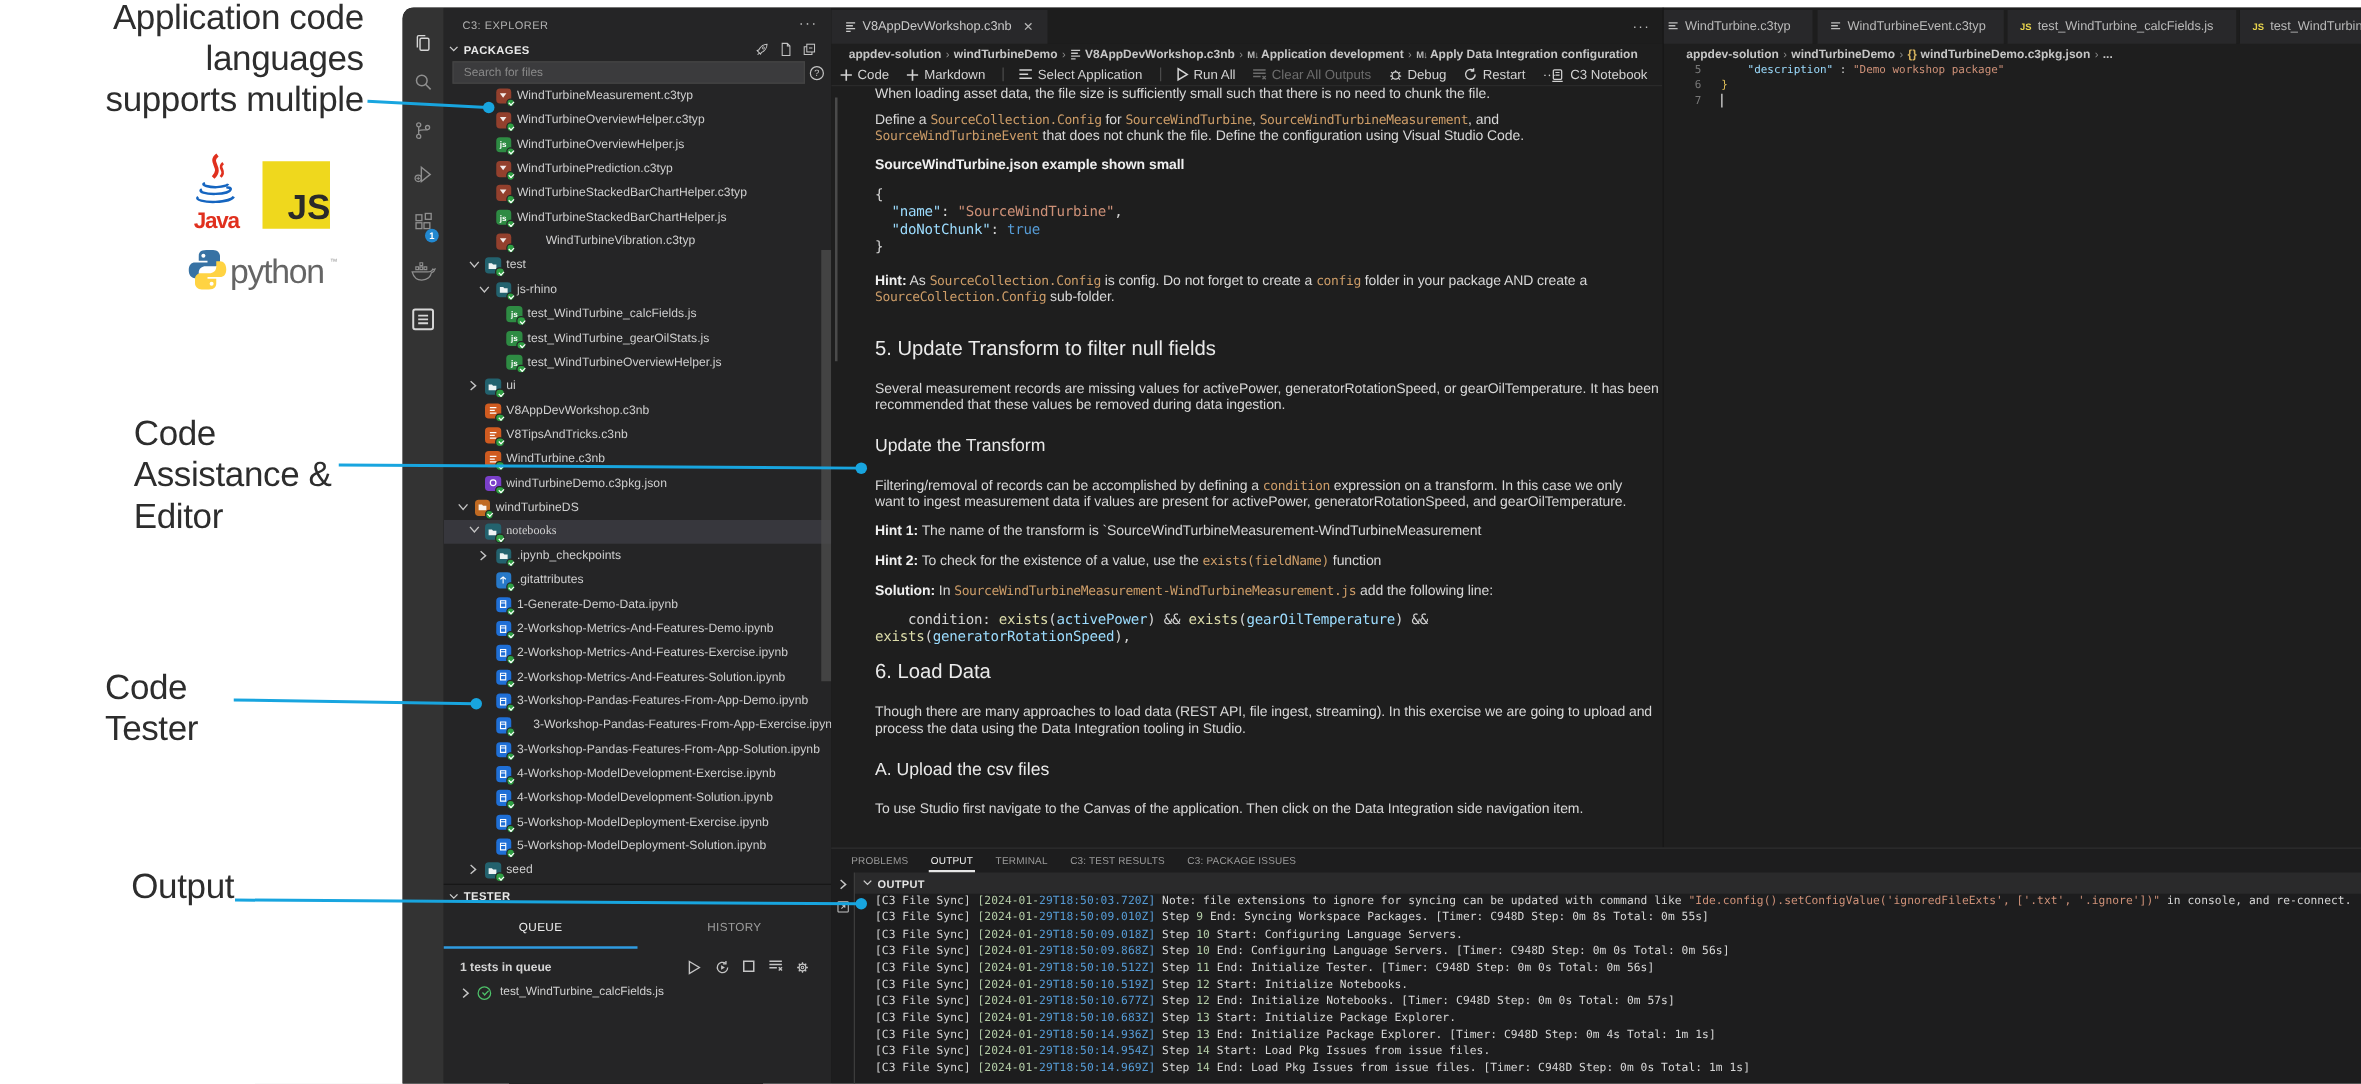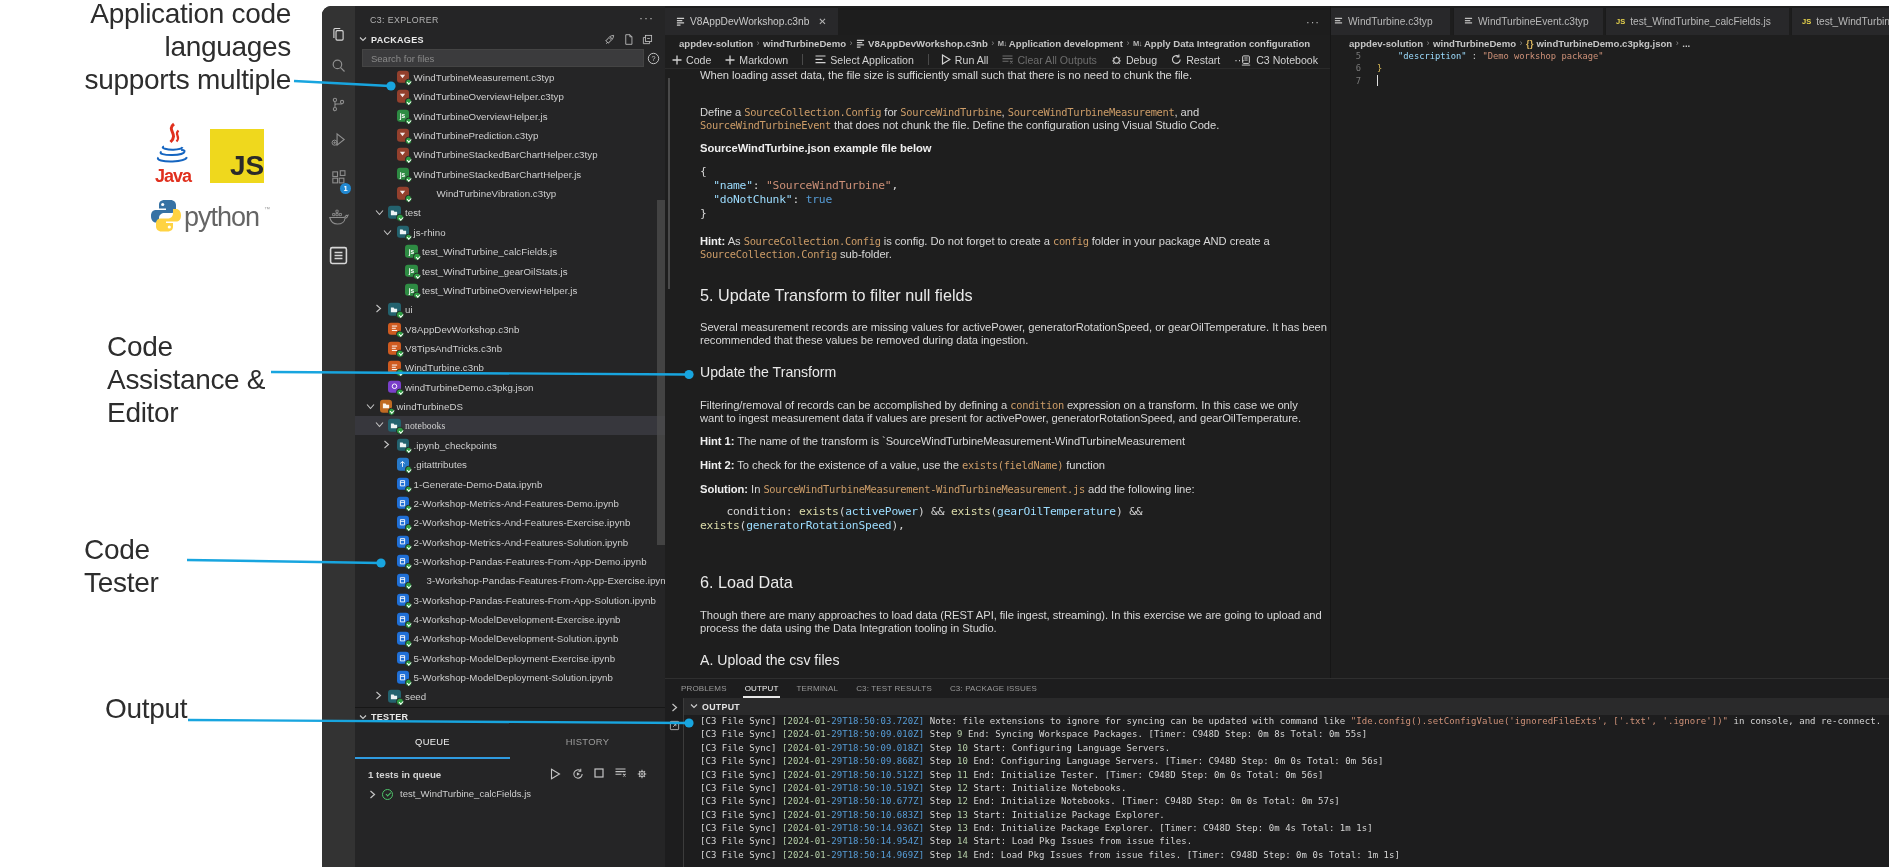--- a/index.html
+++ b/index.html
@@ -88,23 +88,23 @@
   .tb-sep { width:1px; height:11px; background:#4a4a4a; margin:0 12px 0 0; }
   .tb-right { position:absolute; right:12px; top:0; height:18px; display:flex; align-items:center; gap:5px; color:#d2d2d2; }
 
   .nb { position:absolute; left:0; top:63px; width:665px; height:609px; overflow:hidden; }
   .nb-inner { position:absolute; left:35px; top:0px; width:625px; }
   .cell-border { position:absolute; left:3px; top:9px; width:2px; height:211px; background:#4a4a4a; }
   .nb-p { color:#d8d8d8; font-size:11.2px; line-height:13.5px; letter-spacing:-0.05px; white-space:nowrap; }
   .nb-h2 { color:#eaeaea; font-size:16.2px; line-height:24px; font-weight:500; letter-spacing:0; white-space:nowrap; }
   .nb-h3 { color:#eaeaea; font-size:14.1px; line-height:20px; font-weight:500; letter-spacing:0; white-space:nowrap; }
   .nb-code { font-family:"DejaVu Sans Mono", monospace; font-size:11.3px; line-height:14px; color:#d4d4d4; letter-spacing:-0.2px; white-space:pre; }
-  .g9{margin-top:9px} .g95{margin-top:23px} .g925{margin-top:9.25px} .g1025{margin-top:10.25px}
+  .g9{margin-top:9px} .g95{margin-top:7px} .g925{margin-top:9.25px} .g1025{margin-top:10.25px}
   .g105{margin-top:10.5px} .g1325{margin-top:13.25px} .g1425{margin-top:14.25px} .g1475{margin-top:14.75px}
-  .g1525{margin-top:15.25px} .g1625{margin-top:16.25px} .g2175{margin-top:21.75px} .g24{margin-top:37px}
+  .g1525{margin-top:15.25px} .g1625{margin-top:16.25px} .g2175{margin-top:21.75px} .g24{margin-top:8px}
   .seg-code { font-family:"DejaVu Sans Mono", monospace; color:#cd9d68; font-size:10.4px; letter-spacing:-0.3px; }
   .seg-key { color:#9cdcfe; } .seg-str { color:#ce9178; } .seg-kw { color:#569cd6; }
   .seg-fn { color:#dcdcaa; } .seg-arg { color:#9cdcfe; } .seg-num { color:#b5cea8; } .seg-time { color:#569cd6; } .seg-gold { color:#e0c05a; }
   .seg-b { font-weight:bold; color:#efefef; }
 
   
   .editor2 { position:absolute; left:1008px; top:0; width:559px; height:672px; background:#1e1e1e; border-left:1px solid #161616; overflow:hidden; }
   .code-area { position:absolute; left:0; top:43.7px; width:100%; }
   .code-line { position:relative; height:12.65px; font-family:"DejaVu Sans Mono", monospace; font-size:8.75px; line-height:12.65px; white-space:pre; letter-spacing:0; }
   .cl-num { position:absolute; left:0; top:0; width:30px; text-align:right; color:#787878; }
@@ -802,21 +802,21 @@
         <div class="cell-border"></div>
         <div class="nb-inner" id="notebook">
             <div class="nb-p">
               <div><span>When loading asset data, the file size is sufficiently small such that there is no need to chunk the file.</span></div>
             </div>
             <div class="nb-p g95">
               <div><span>Define a </span><span class="seg-code">SourceCollection.Config</span><span> for </span><span class="seg-code">SourceWindTurbine</span><span>, </span><span class="seg-code">SourceWindTurbineMeasurement</span><span>, and</span></div>
               <div><span class="seg-code">SourceWindTurbineEvent</span><span> that does not chunk the file. Define the configuration using Visual Studio Code.</span></div>
             </div>
             <div class="nb-p g9">
-              <div><span class="seg-b">SourceWindTurbine.json example file below</span></div>
+              <div><span class="seg-b">SourceWindTurbine.json example shown small</span></div>
             </div>
             <div class="nb-code g1025"><div><span>{</span></div><div><span>  </span><span class="seg-key">"name"</span><span>: </span><span class="seg-str">"SourceWindTurbine"</span><span>,</span></div><div><span>  </span><span class="seg-key">"doNotChunk"</span><span>: </span><span class="seg-kw">true</span></div><div><span>}</span></div></div>
             <div class="nb-p g1325">
               <div><span class="seg-b">Hint:</span><span> As </span><span class="seg-code">SourceCollection.Config</span><span> is config. Do not forget to create a </span><span class="seg-code">config</span><span> folder in your package AND create a</span></div>
               <div><span class="seg-code">SourceCollection.Config</span><span> sub-folder.</span></div>
             </div>
             <div class="nb-h2 g2175">
               <div><span>5. Update Transform to filter null fields</span></div>
             </div>
             <div class="nb-p g1325">

